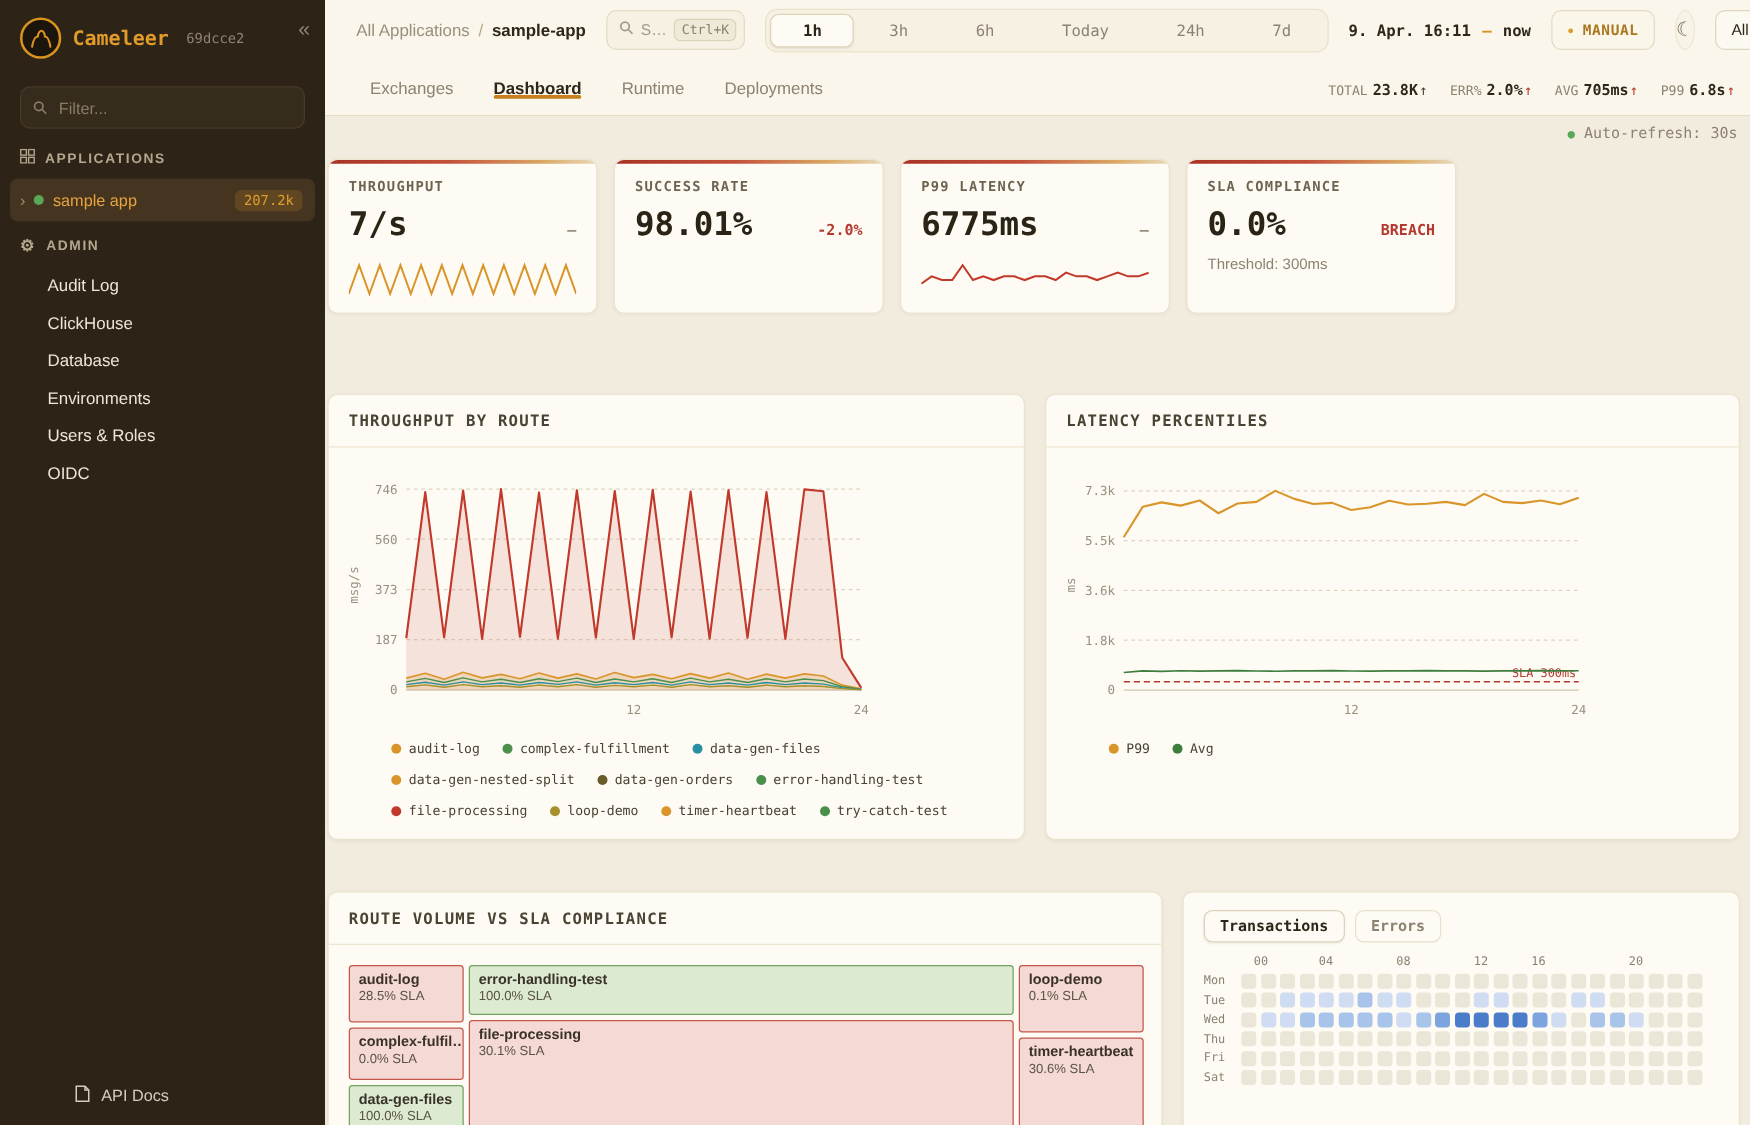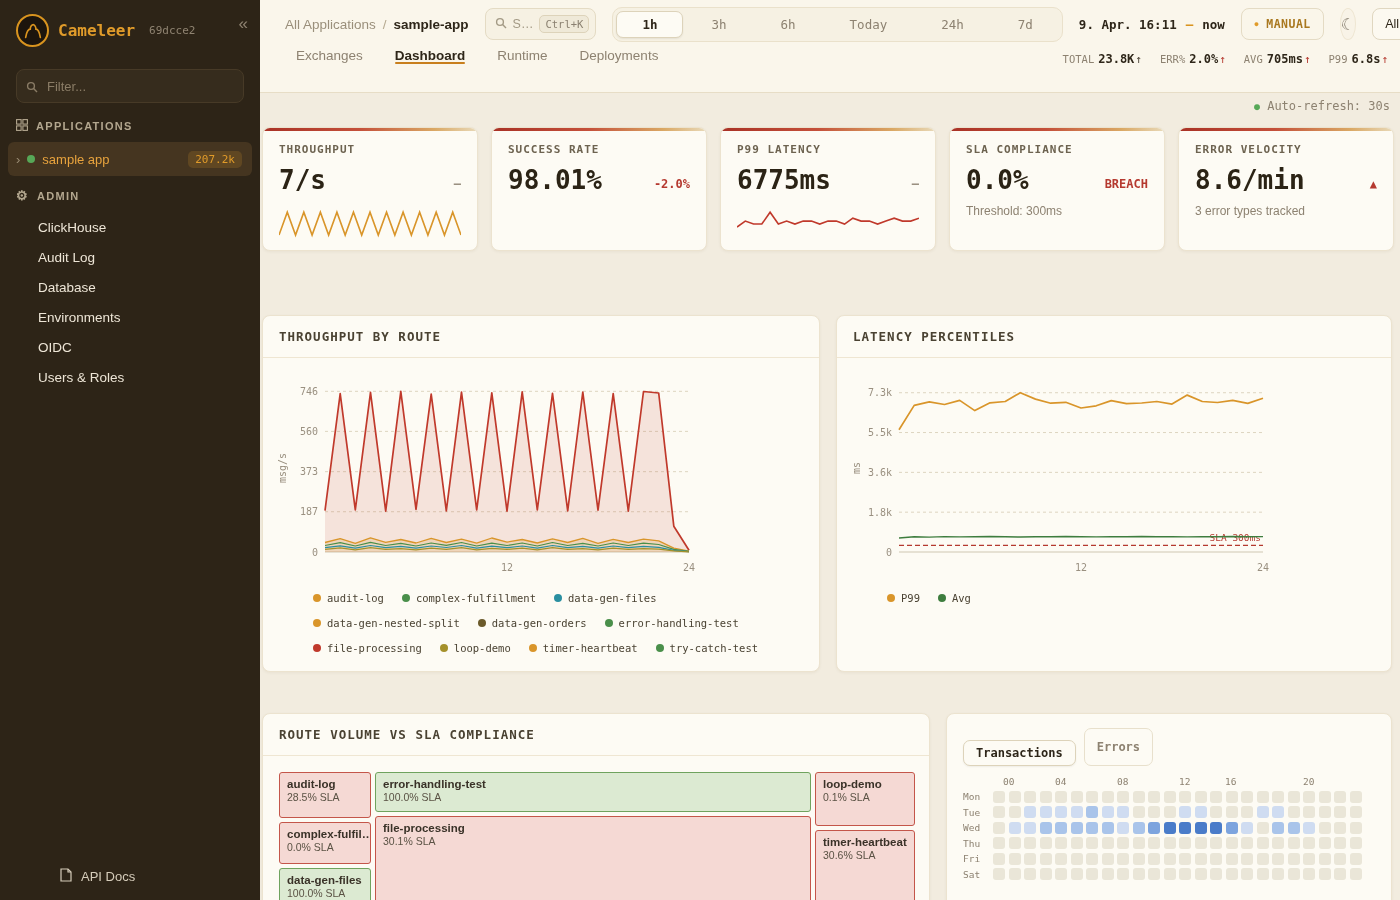--- a/index.html
+++ b/index.html
@@ -43,21 +43,21 @@
   .daterange { display:flex; gap:9px; font-family:"DejaVu Sans Mono", monospace; font-size:12.5px; color:#2e2619; font-weight:bold; }
   .daterange .sep { color:#d9941f; }
   .manual { height:32px; border:1px solid #e4dbc4; background:#faf6ea; border-radius:8px; display:flex; align-items:center; gap:7px; padding:0 12px; }
   .manual .dot { color:#e09b2a; font-size:9px; }
   .manual .lbl { font-family:"DejaVu Sans Mono", monospace; font-size:11.5px; font-weight:bold; color:#a9781f; letter-spacing:.5px; }
   .moonbtn { width:32px; height:32px; display:flex; align-items:center; justify-content:center; color:#7a7162; font-size:16px; border:1px solid #eee6d2; background:#f8f3e7; border-radius:50%; }
   .envsel { width:132px; height:32px; border:1px solid #e0d7c0; background:#fcf9f0; border-radius:8px; display:flex; align-items:center; padding:0 9px 0 12px; font-size:12.5px; color:#2e2619; cursor:pointer; }
   .envsel .caret { margin-left:auto; color:#9a9080; font-size:10px; }
   .user { font-size:13px; color:#2e2619; cursor:pointer; }
 
-  .tabbar { height:45px; background:#faf6eb; border-bottom:1px solid #e7ddc6; display:flex; align-items:flex-start; padding:0 12px 0 36px; gap:32px; flex-shrink:0; }
+  .tabbar { height:45px; background:#faf6eb; border-bottom:1px solid #e7ddc6; display:flex; align-items:center; padding:0 12px 0 36px; gap:32px; flex-shrink:0; }
   .tab { font-size:13.5px; color:#8d8271; display:flex; align-items:center; position:relative; cursor:pointer; }
   .tab.active { color:#2e2619; font-weight:bold; }
   .tab.active::after { content:""; position:absolute; left:0; right:0; bottom:-1px; height:2.5px; background:#c87f1d; border-radius:2px; }
   .tab-stats { margin-left:auto; display:flex; gap:18px; align-items:center; font-family:"DejaVu Sans Mono", monospace; }
   .stat .lbl { font-size:10.5px; color:#8d8271; }
   .stat .val { font-size:12px; font-weight:bold; color:#2e2619; margin-left:4px; }
   .stat .arr { font-size:11px; margin-left:1px; }
 
   .content { flex:1; position:relative; background:#f2ecdf; overflow:hidden; }
   .autorefresh { position:absolute; top:6px; right:10px; font-family:"DejaVu Sans Mono", monospace; font-size:12px; color:#8d8271; }
@@ -93,21 +93,21 @@
   .treemap { position:relative; margin:16px; height:230px; }
   .tm-cell { position:absolute; border-radius:3px; padding:5px 7px; overflow:hidden; cursor:pointer; }
   .tm-cell.breach { background:#f5d9d4; border:1.5px solid #c4564a; }
   .tm-cell.ok { background:#dcead2; border:1.5px solid #6fa35e; }
   .tm-label { font-size:11.5px; font-weight:bold; color:#3a3228; white-space:nowrap; }
   .tm-sub { font-size:10.5px; color:#5a5244; margin-top:1px; white-space:nowrap; }
 
   
   .toggle-row { margin:14px 16px 10px; display:flex; gap:8px; }
   .tgl { font-family:"DejaVu Sans Mono", monospace; font-weight:bold; font-size:12px; padding:5px 12px; border-radius:7px; color:#8d8271; border:1px solid #e8e0cc; background:transparent; }
-  .tgl.active { background:#fdfbf4; border-color:#ddd3ba; color:#2e2619; box-shadow:0 1px 2px rgba(0,0,0,.06);margin-top:12px; }
+  .tgl.active { background:#fdfbf4; border-color:#ddd3ba; color:#2e2619; box-shadow:0 1px 2px rgba(0,0,0,.06); }
   .hm { margin:2px 10px 0 16px; }
   .hm-collabels { position:relative; height:13px; margin-left:30px; }
   .hm-collabels span { position:absolute; font-family:"DejaVu Sans Mono", monospace; font-size:9.5px; color:#8d8271; }
   .hm-row { display:flex; align-items:center; height:15.5px; }
   .hm-day { width:30px; font-family:"DejaVu Sans Mono", monospace; font-size:9.5px; color:#8d8271; }
   .hm-cell { width:12px; height:12px; border-radius:3px; margin-right:3.5px; flex-shrink:0; }
 </style>
 </head>
 <body>
 
@@ -153,26 +153,26 @@
     <span class="sb-app-label">sample app</span>
     <span class="sb-app-badge">207.2k</span>
   </div>
 
   <div class="sb-section">
     <span style="font-size:13px;">⚙</span>
     <span>ADMIN</span>
   </div>
 
   <nav class="sb-nav">
+      <a class="sb-link">Audit Log</a>
       <a class="sb-link">ClickHouse</a>
-      <a class="sb-link">Audit Log</a>
       <a class="sb-link">Database</a>
       <a class="sb-link">Environments</a>
+      <a class="sb-link">Users &amp; Roles</a>
       <a class="sb-link">OIDC</a>
-      <a class="sb-link">Users &amp; Roles</a>
     </nav>
 
   <div class="sb-footer">
     <span>
       <svg width="12" height="14" viewBox="0 0 12 14">
           <path d="M1 1h7l3 3v9H1z" fill="none" stroke="currentColor" stroke-width="1.2"></path>
           <path d="M8 1v3h3" fill="none" stroke="currentColor" stroke-width="1.2"></path>
         </svg>
     </span>
     <span>API Docs</span>
@@ -284,30 +284,20 @@
           </div>
         </div>
         <div class="kpi">
           <div class="kpi-inner">
             <div class="kpi-title">SLA COMPLIANCE</div>
             <div class="kpi-valrow">
               <div class="kpi-value">0.0%</div>
               <div class="kpi-delta" style="color: rgb(181, 57, 47);">BREACH</div>
             </div>
             <div class="kpi-sub">Threshold: 300ms</div>
-          </div>
-        </div>
-        <div class="kpi">
-          <div class="kpi-inner">
-            <div class="kpi-title">ERROR VELOCITY</div>
-            <div class="kpi-valrow">
-              <div class="kpi-value">8.6/min</div>
-              <div class="kpi-delta" style="color: rgb(181, 57, 47);">▲</div>
-            </div>
-            <div class="kpi-sub">3 error types tracked</div>
           </div>
         </div>
       </div>
 
     <div class="panel" id="panel-throughput">
       <div class="panel-h">
         <span class="panel-title">THROUGHPUT BY ROUTE</span>
       </div>
       <div class="chart-wrap"><svg width="430" height="210" viewBox="0 0 430 210">
             <line x1="50" x2="414" y1="182" y2="182" stroke="#cfc7b2" stroke-width="1" stroke-dasharray="none"></line>

